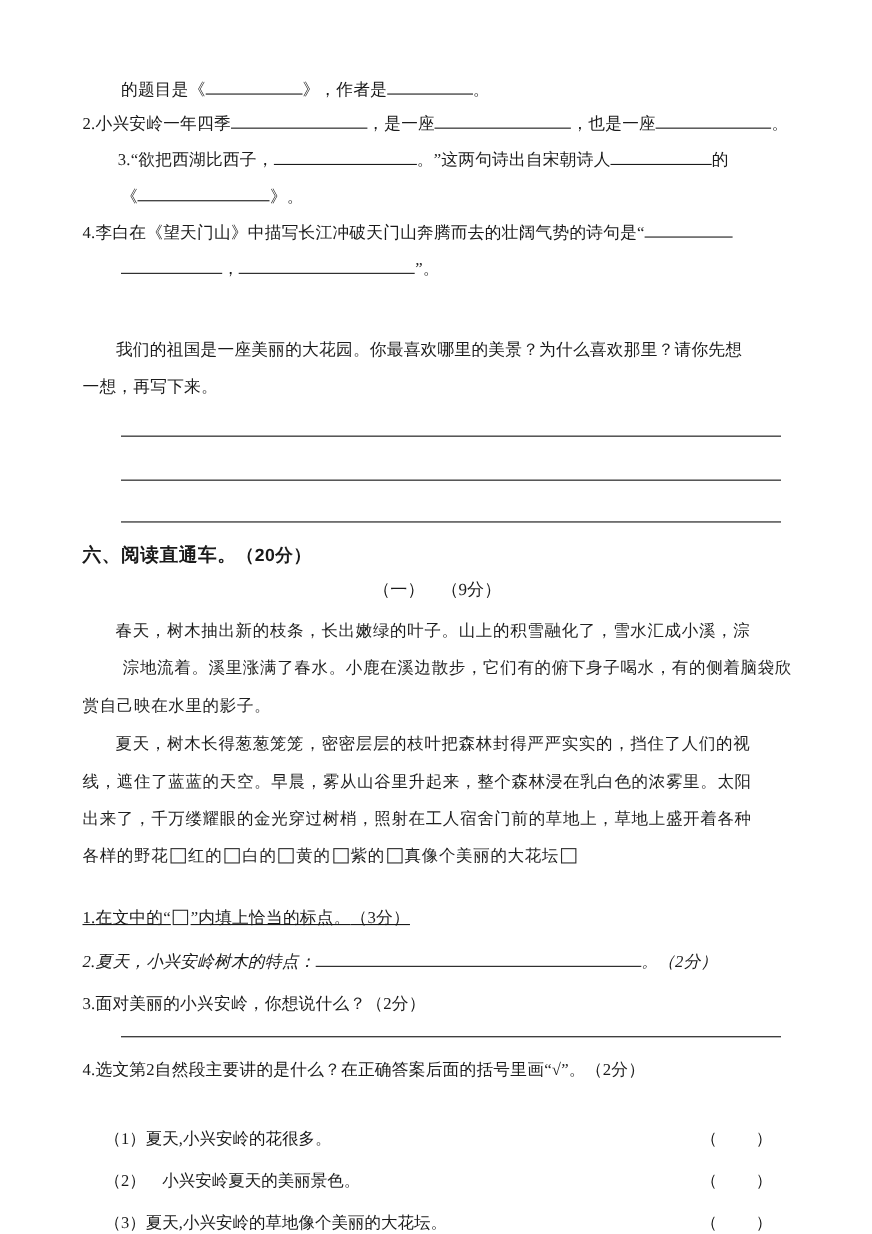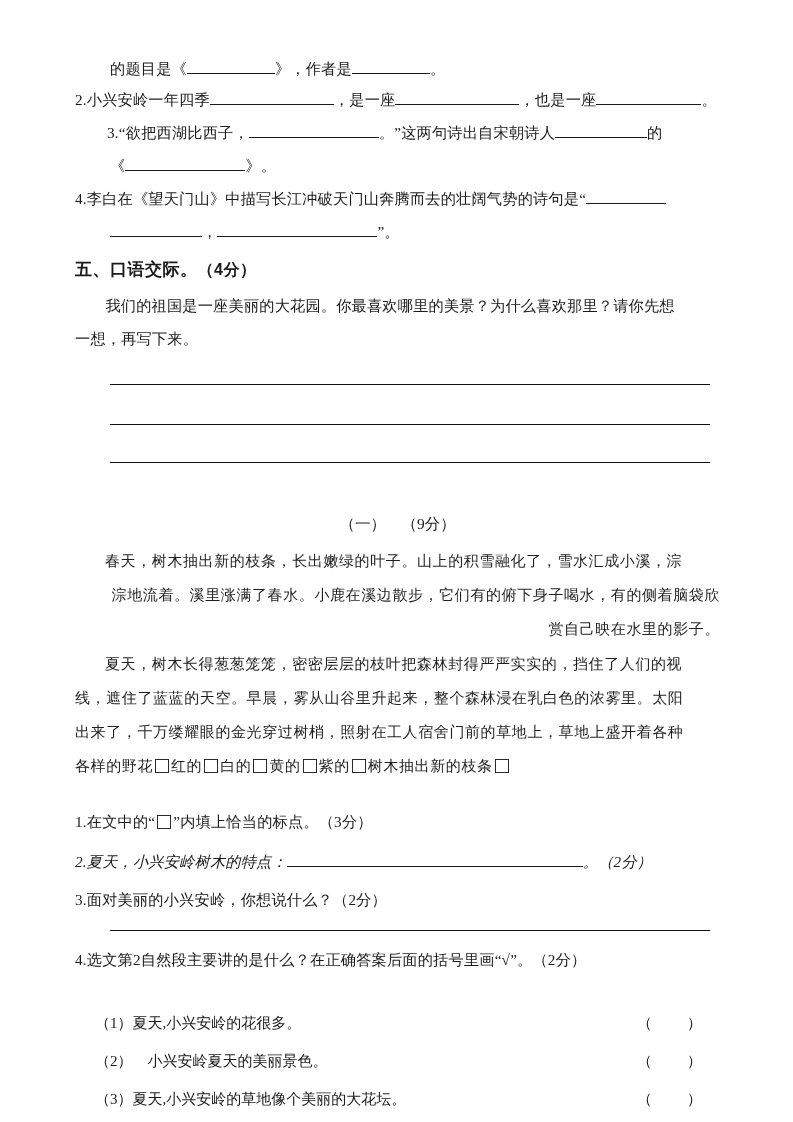--- a/index.html
+++ b/index.html
@@ -10,21 +10,21 @@
   body {
     width: 793px;
     height: 1122px;
     position: relative;
     font-family: "Liberation Serif", "DejaVu Serif", serif;
     color: #1a1a1a;
     overflow: hidden;
   }
   .page {
     position: absolute;
-    left: 0; top: 0;
+    left: 0; top: 12px;
     width: 793px;
     height: 858px;
     background: #fff;
   }
   
   .content {
     position: absolute;
     left: 75px;
     top: 0;
     width: 645px;
@@ -141,66 +141,66 @@
 
     <div class="row q" style="top:188px; left:0px;">
       <span>4.</span><span>李白在《望天门山》中描写长江冲破天门山奔腾而去的壮阔气势的诗句是“</span><span class="blank" style="width:80px;"></span>
     </div>
     <div class="row q" style="top:221px; left:35px;">
       <span class="blank" style="width:92px;"></span><span>，</span><span class="blank" style="width:160px;"></span><span>”。</span>
     </div>
 
   </div>
 
-  <div class="section-head" style="top:258px;">
-    <span>五、口语交际。</span><span class="pts">（4分）</span>
-  </div>
 
   <div class="content">
     <div class="row q" style="top:296px; left:0px;">
       <span class="indent"></span><span>我们的祖国是一座美丽的大花园。你最喜欢哪里的美景？为什么喜欢那里？请你先想</span>
     </div>
     <div class="row q" style="top:329px; left:0px;">
       <span>一想，再写下来。</span>
     </div>
   </div>
 
   <div class="rule" style="top:384px;"></div>
   <div class="rule" style="top:424px;"></div>
   <div class="rule" style="top:462px;"></div>
 
+  <div class="section-head" style="top:481px;">
+    <span>六、阅读直通车。</span><span class="pts">（20分）</span>
+  </div>
 
   <div class="content">
 
     <div class="centered" style="top:514px;">（一）　（9分）</div>
 
     <div class="row passage" style="top:552px; left:0px;">
       <span class="indent"></span><span>春天，树木抽出新的枝条，长出嫩绿的叶子。山上的积雪融化了，雪水汇成小溪，淙</span>
     </div>
     <div class="row passage" style="top:586px; left:0px;text-align:right;">
       <span>淙地流着。溪里涨满了春水。小鹿在溪边散步，它们有的俯下身子喝水，有的侧着脑袋欣</span>
     </div>
-    <div class="row passage" style="top:620px; left:0px;text-align:right;">
+    <div class="row passage" style="top:620px; left:0px;">
       <span>赏自己映在水里的影子。</span>
     </div>
 
     <div class="row passage" style="top:655px; left:0px;">
       <span class="indent"></span><span>夏天，树木长得葱葱笼笼，密密层层的枝叶把森林封得严严实实的，挡住了人们的视</span>
     </div>
     <div class="row passage" style="top:689px; left:0px;">
       <span>线，遮住了蓝蓝的天空。早晨，雾从山谷里升起来，整个森林浸在乳白色的浓雾里。太阳</span>
     </div>
     <div class="row passage" style="top:723px; left:0px;">
       <span>出来了，千万缕耀眼的金光穿过树梢，照射在工人宿舍门前的草地上，草地上盛开着各种</span>
     </div>
     <div class="row passage" style="top:757px; left:0px;">
-      <span>各样的野花</span><span class="box"></span><span>红的</span><span class="box"></span><span>白的</span><span class="box"></span><span>黄的</span><span class="box"></span><span>紫的</span><span class="box"></span><span>树木抽出新的枝条</span><span class="box"></span>
-    </div>
-
-    <div class="row q" style="top:812px; left:0px;">
+      <span>各样的野花</span><span class="box"></span><span>红的</span><span class="box"></span><span>白的</span><span class="box"></span><span>黄的</span><span class="box"></span><span>紫的</span><span class="box"></span><span>真像个美丽的大花坛</span><span class="box"></span>
+    </div>
+
+    <div class="row q" style="top:812px; left:0px;text-decoration:underline;">
       <span>1.</span><span>在文中的“</span><span class="box"></span><span>”内填上恰当的标点。</span><span>（3分）</span>
     </div>
 
     <div class="row q" style="top:851px; left:0px;font-style:italic;">
       <span>2.</span><span>夏天，小兴安岭树木的特点：</span><span class="blank" style="width:296px;"></span><span>。</span><span>（2分）</span>
     </div>
 
     <div class="row q" style="top:890px; left:0px;">
       <span>3.</span><span>面对美丽的小兴安岭，你想说什么？</span><span>（2分）</span>
     </div>

